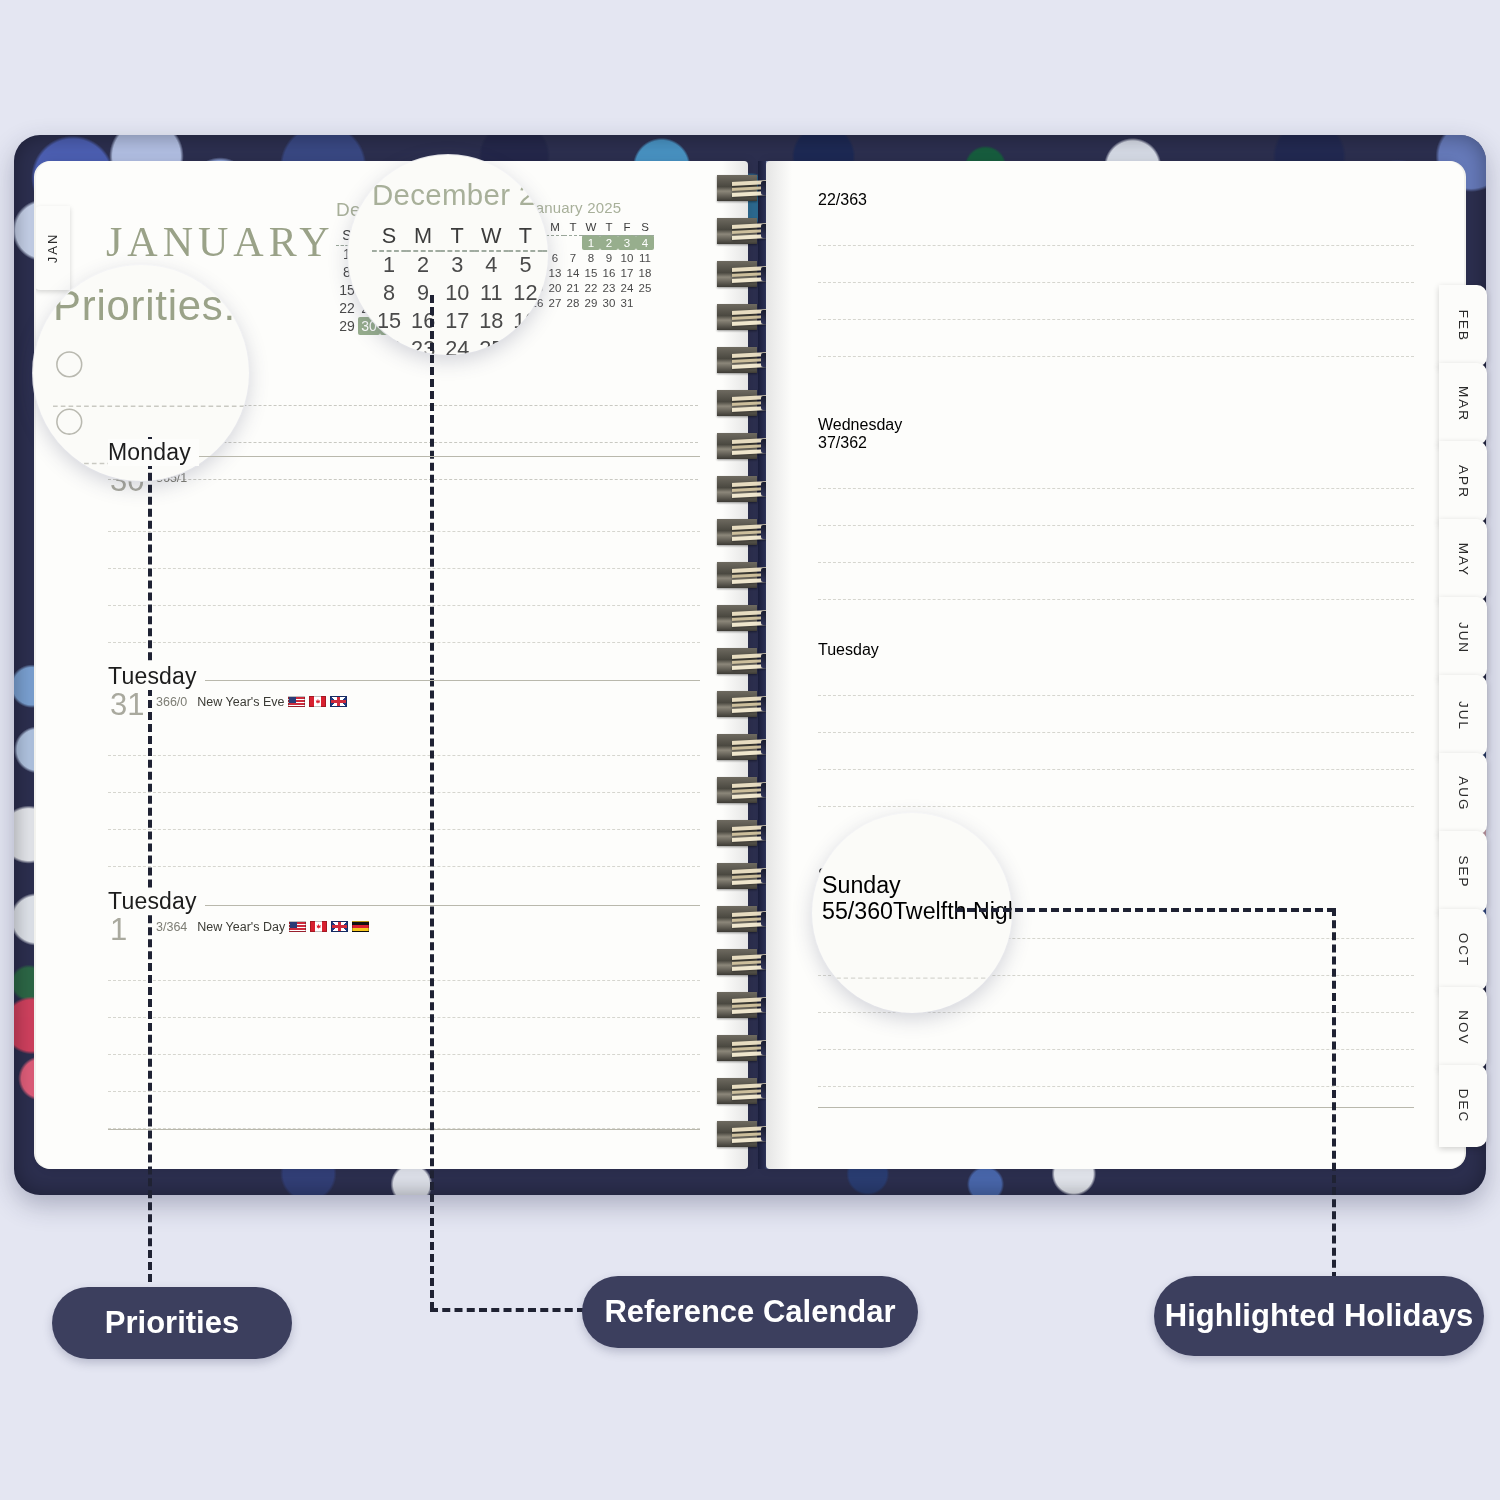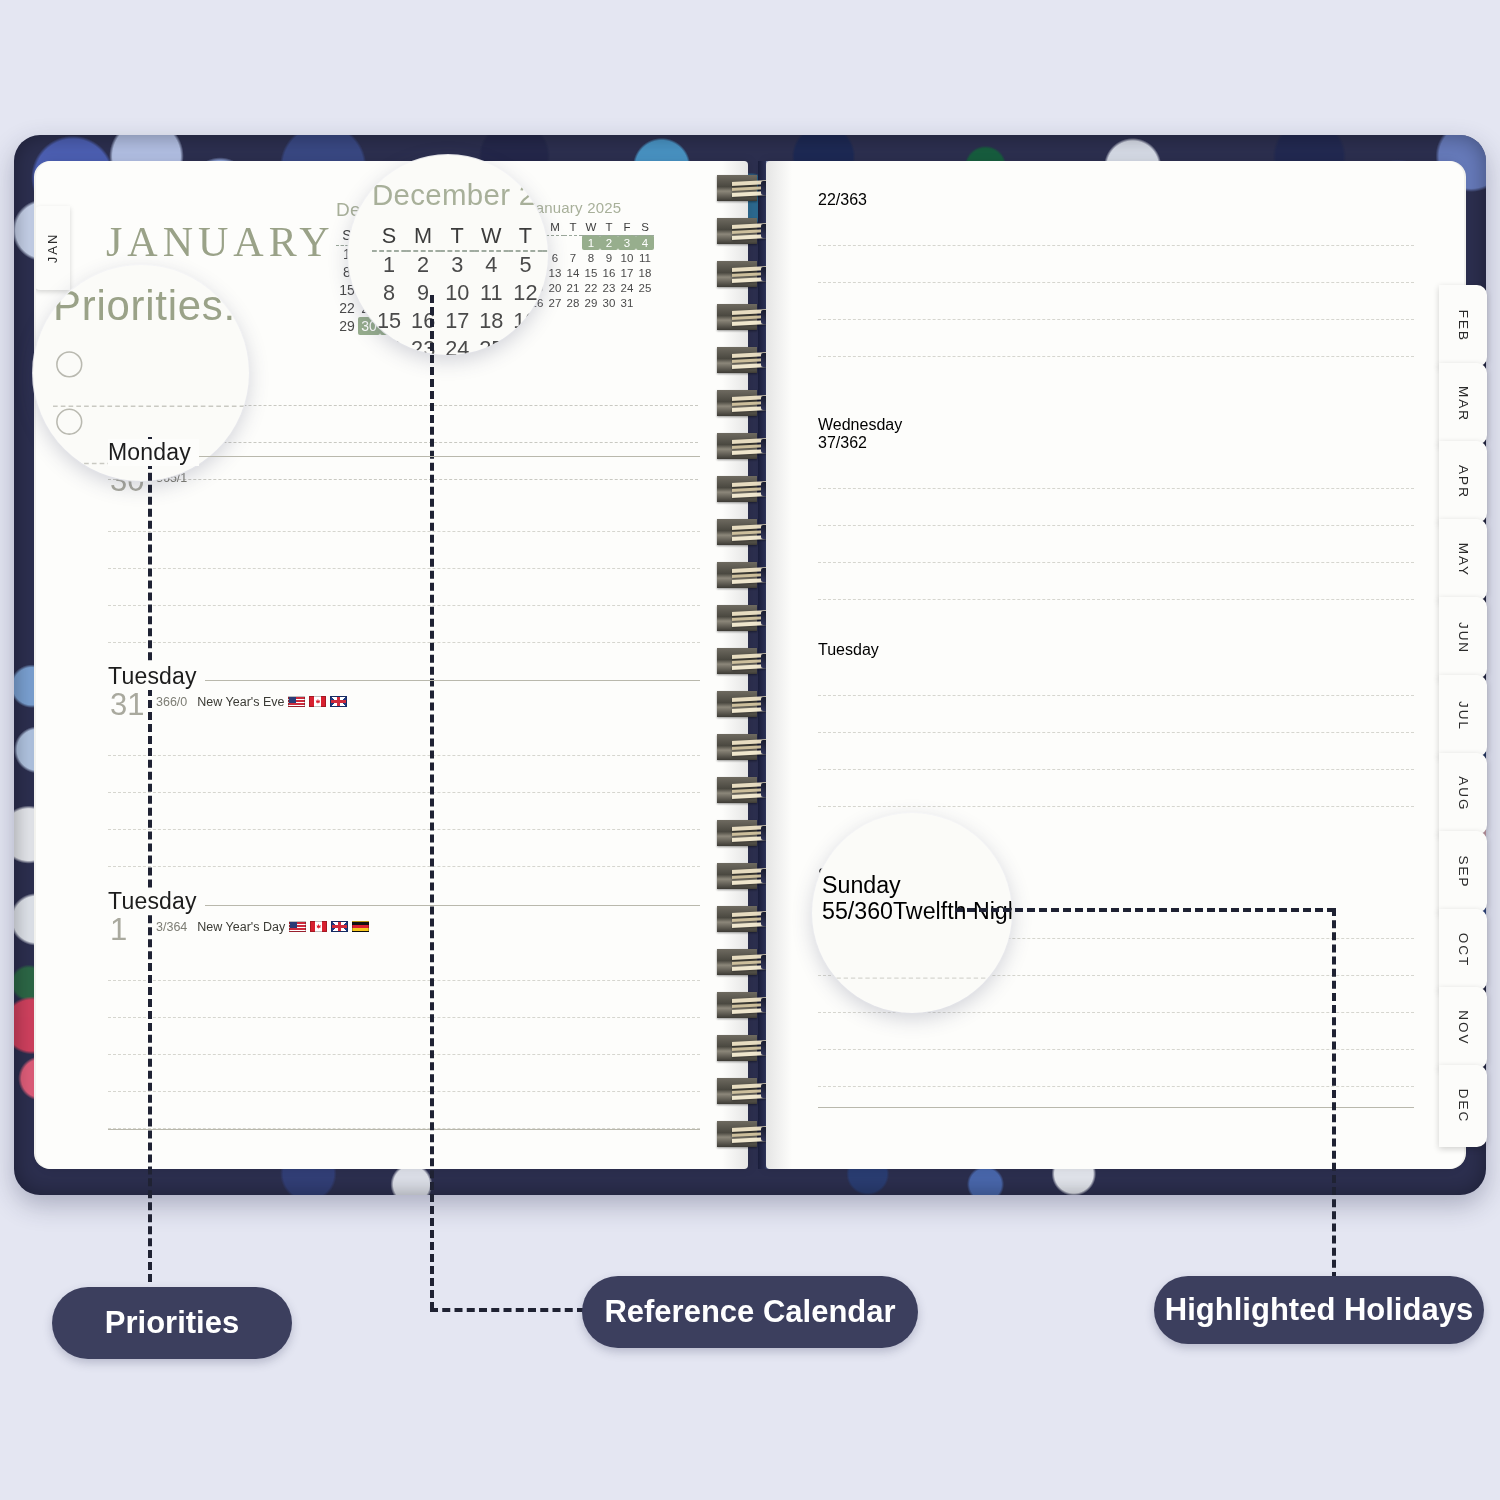--- a/index.html
+++ b/index.html
@@ -263,21 +263,21 @@
   .pill{
     position:absolute;
     background:#3c3f5e;
     border-radius:40px;
     display:flex; align-items:center; justify-content:center;
     color:#fff; font-weight:bold;
     box-shadow:0 4px 10px rgba(50,55,90,.25);
   }
   #pill-priorities{ left:52px; top:1276px; width:240px; height:72px; font-size:31px;margin-top:11px; }
   #pill-refcal{ left:582px; top:1276px; width:336px; height:72px; font-size:31px; }
-  #pill-holidays{ left:1154px; top:1276px; width:330px; height:68px; font-size:31px; }
+  #pill-holidays{ left:1154px; top:1276px; width:330px; height:80px; font-size:31px; }
 
   .lead{ position:absolute; }
   .lead.v{ border-left:4px dashed #1f2233; }
   .lead.h{ border-top:4px dashed #1f2233; }
 </style>
 </head>
 <body>
 
 <div id="planner">
 

